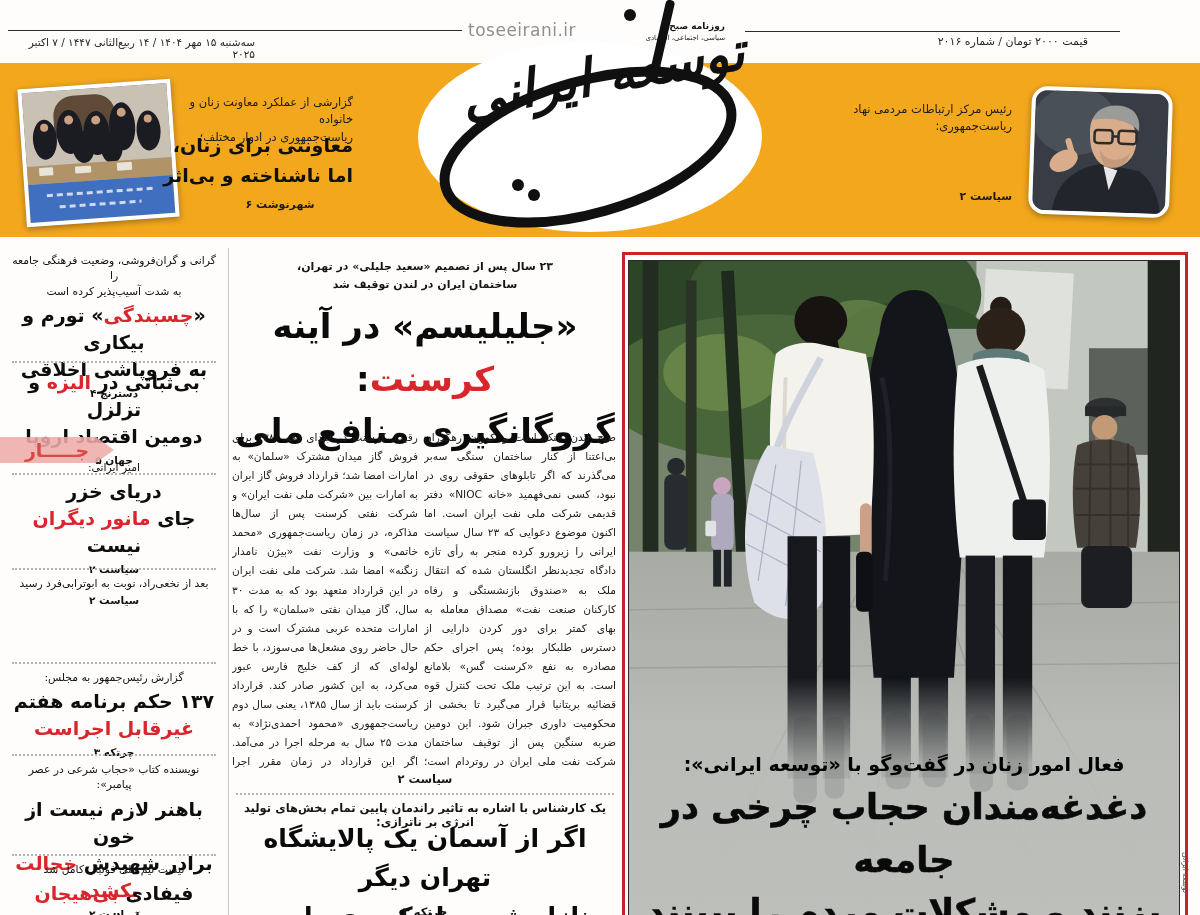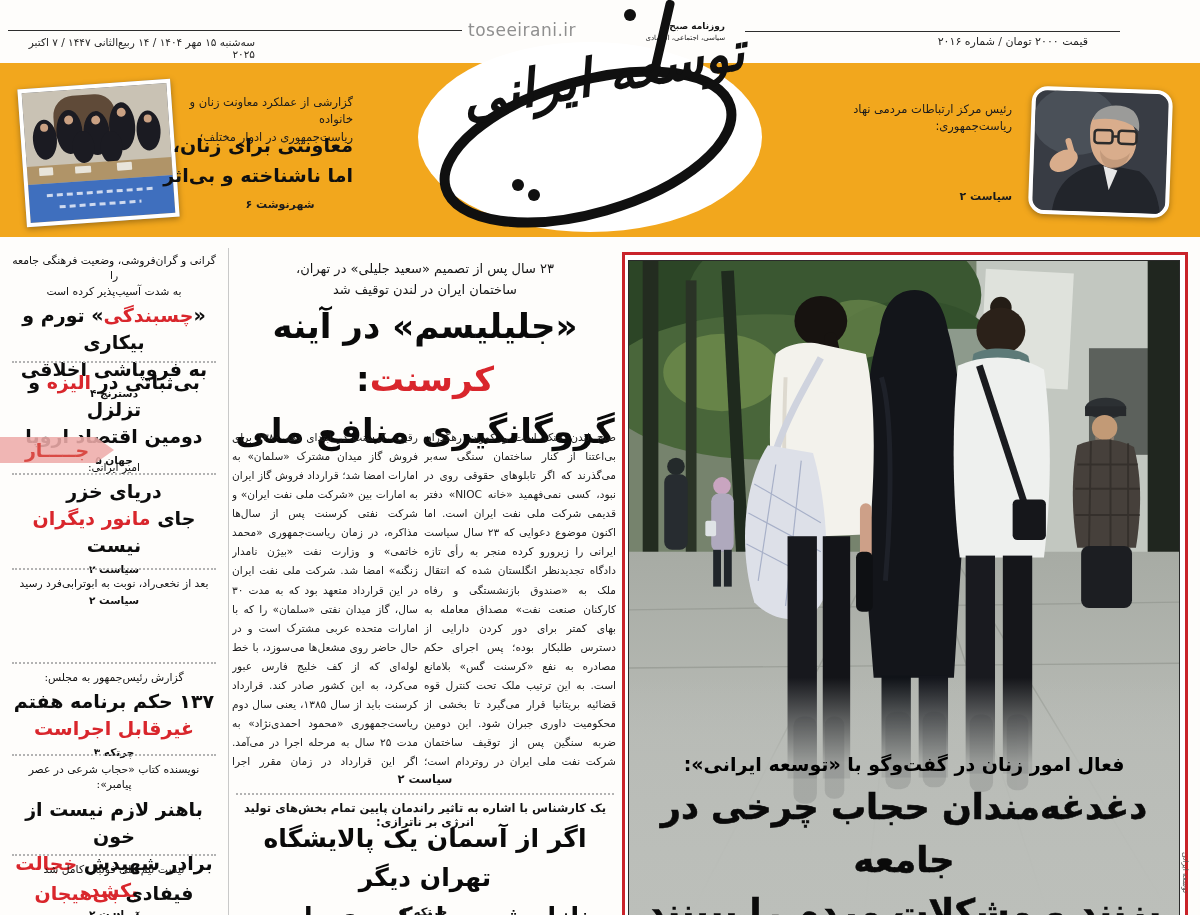--- a/index.html
+++ b/index.html
@@ -24,21 +24,21 @@
   .promo-ref{font-size:11px;font-weight:bold;color:#1b1b1b;}
   .promo-photo{border:4px solid #fff;box-shadow:0 2px 6px rgba(0,0,0,.35);overflow:hidden;background:#888;}
   
   .sb-rule{left:228px;top:248px;height:667px;border-left:1px solid #c9c9c9;width:0;}
   .sb-item{left:0;width:228px;padding:0 10px;box-sizing:border-box;text-align:center;}
   .sb-kicker{font-size:10.8px;line-height:1.42;color:#111;margin-bottom:3px;}
   .sb-title{font-size:19px;font-weight:bold;line-height:1.42;color:#0d0d0d;margin-bottom:4px;}
   .sb-ref{font-size:10.5px;font-weight:bold;color:#111;}
   .sb-sep{left:12px;width:204px;border-top:2px dotted #b3b3b3;height:0;}
   
-  .lead-kicker{font-size:13px;font-weight:normal;line-height:1.65;}
+  .lead-kicker{font-size:11px;font-weight:bold;line-height:1.65;}
   .lead-headline{font-size:34px;font-weight:bold;line-height:1.55;color:#0a0a0a;}
   .body-col{font-size:10.6px;line-height:1.8;text-align:justify;color:#1c1c1c;overflow:hidden;}
   .story-ref{font-size:11.5px;font-weight:bold;}
   .c-sep{border-top:2px dotted #b3b3b3;height:0;}
   .second-kicker{font-size:11.5px;font-weight:bold;}
   .second-title{font-size:25px;font-weight:bold;line-height:1.55;color:#0a0a0a;}
   
   .photo-frame{left:622px;top:252px;width:566px;height:675px;border:3.5px solid #C9232A;background:#fff;padding:5px;box-sizing:border-box;}
   .photo-inner{position:relative;width:100%;height:100%;border:1px solid #2a2a2a;overflow:hidden;background:#9aa391;}
   .photo-caption{position:absolute;left:0;right:0;top:492px;text-align:center;}

